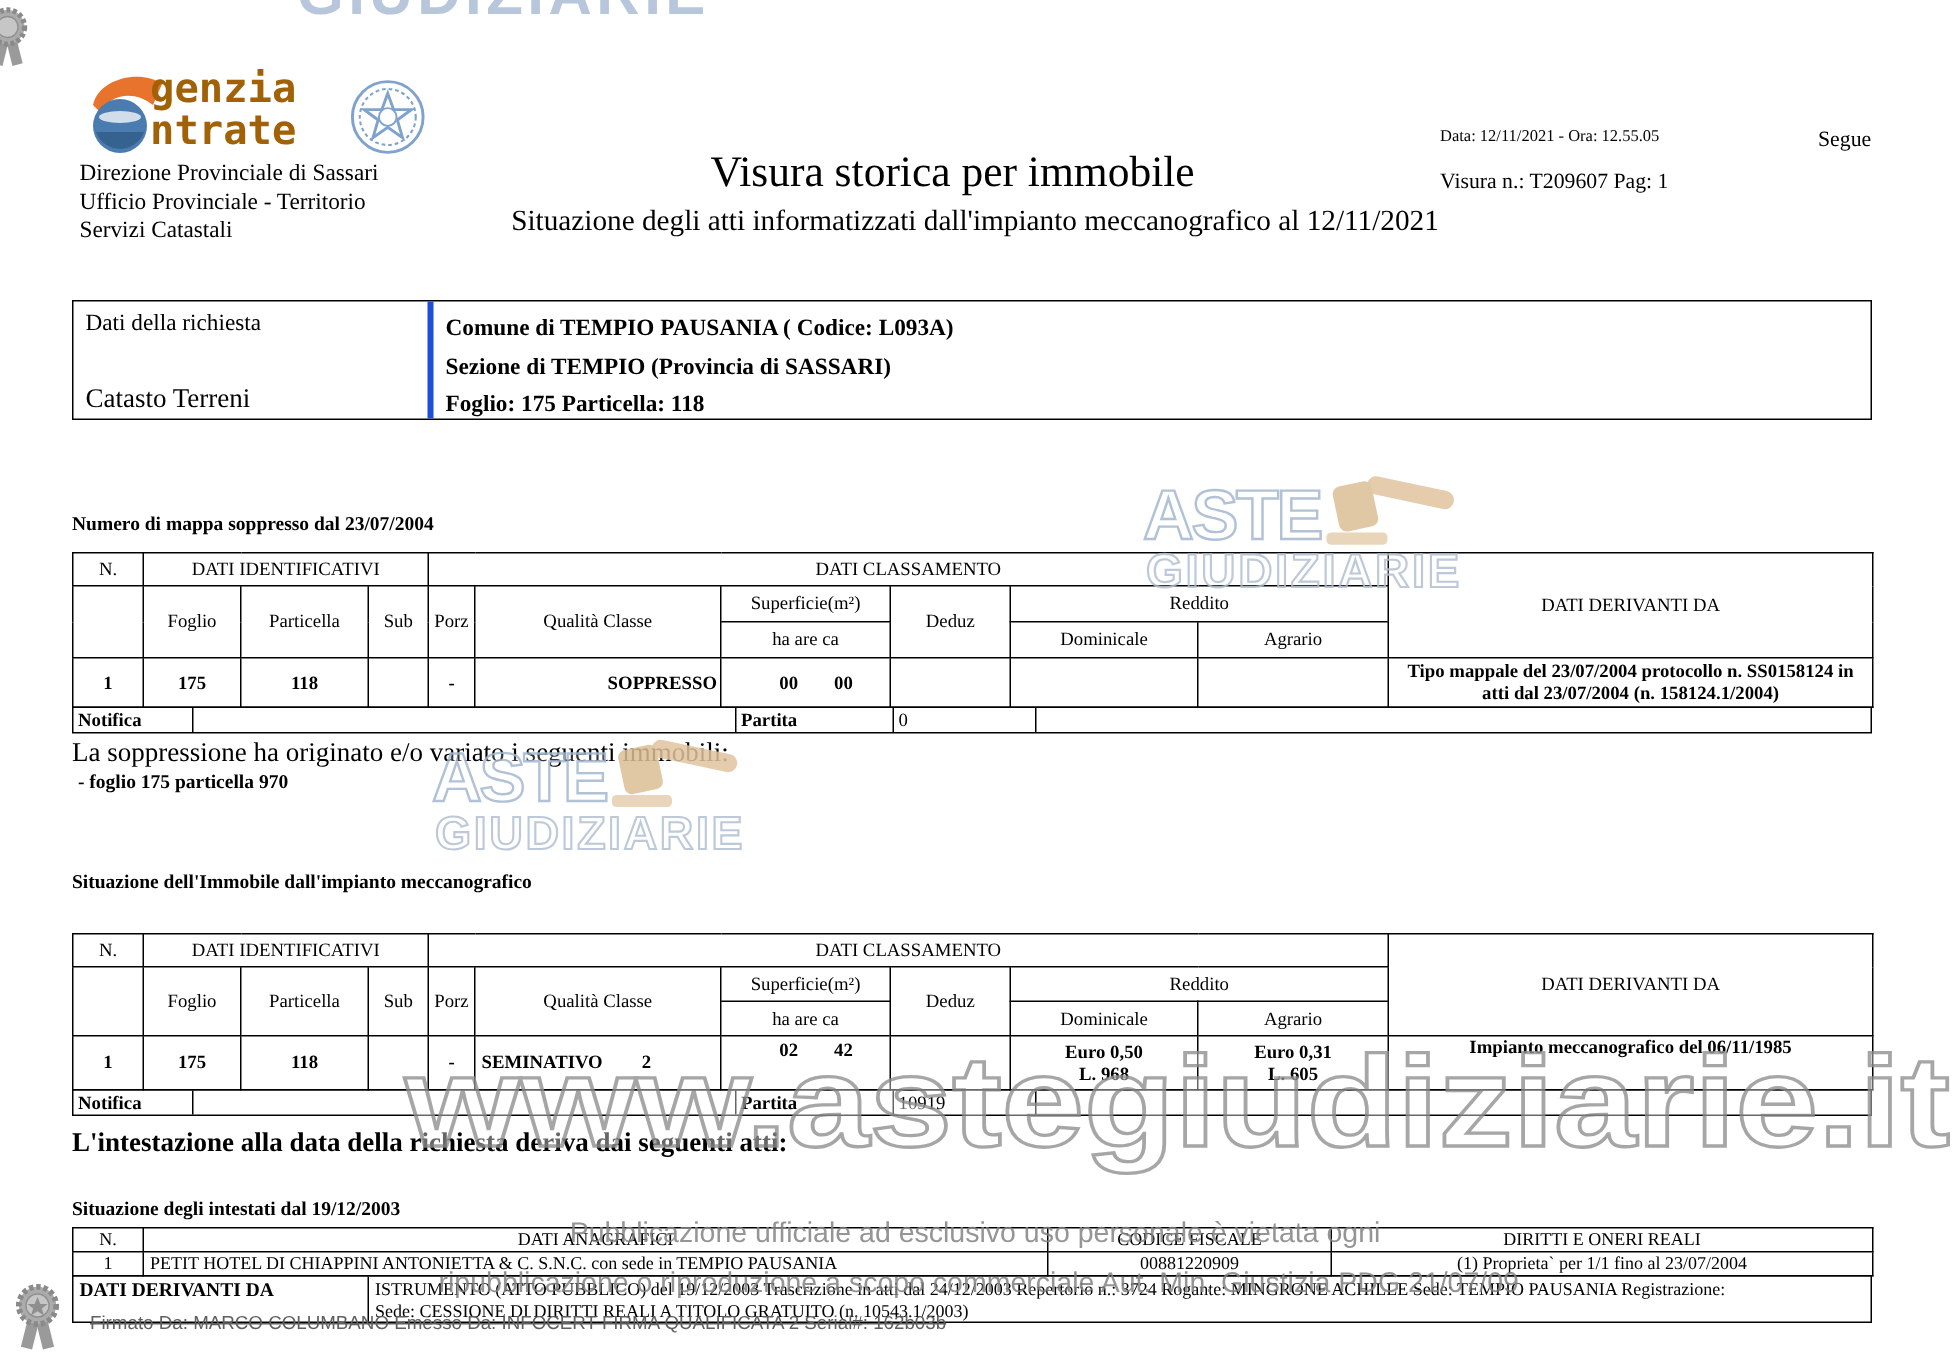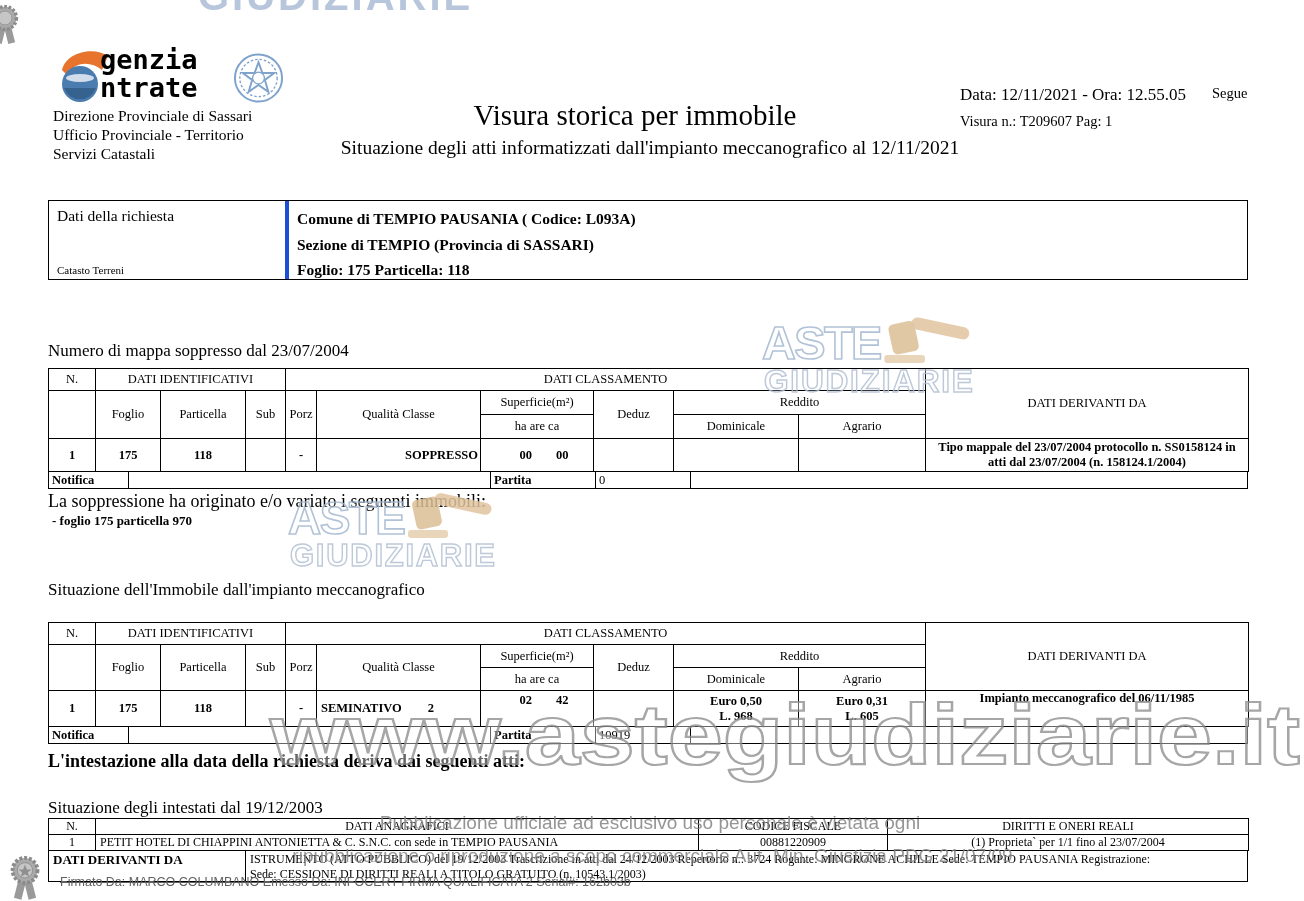--- a/index.html
+++ b/index.html
@@ -9,32 +9,32 @@
     overflow:hidden; font-family:"Liberation Serif", serif; color:#000;
   }
   .abs { position:absolute; }
 
   
   .wm-top { left:198px; top:-26px; font-family:"Liberation Sans",sans-serif;
     font-weight:bold; font-size:40px; letter-spacing:3px; color:rgba(171,188,213,.85); }
   .office { left:53px; top:106px; font-size:15.5px; line-height:19px; }
   .doc-title { left:430px; top:99px; width:410px; text-align:center; font-size:29px; }
   .doc-subtitle { left:240px; top:137px; width:820px; text-align:center; font-size:19.5px; }
-  .hdr-date { left:960px; top:85px; font-size:17px; }
+  .hdr-date { left:960px; top:85px; font-size:11px; }
   .hdr-segue { left:1212px; top:85px; font-size:14.5px; }
   .hdr-visura { left:960px; top:113px; font-size:14.5px; }
 
   
   .req-box { left:48px; top:200px; width:1200px; height:80px; border:1px solid #000; display:flex; }
   .req-left { width:240px; border-right:4px solid #1d4ed8; position:relative; }
   .req-l1 { position:absolute; left:8px; top:6px; font-size:15.5px; }
-  .req-l2 { position:absolute; left:8px; bottom:3px; font-size:11px; }
+  .req-l2 { position:absolute; left:8px; bottom:3px; font-size:18px; }
   .req-right { flex:1; padding:5px 0 0 8px; font-weight:bold; font-size:15.5px; line-height:25.5px; }
 
-  .section-h { font-weight:normal; font-size:17px; }
+  .section-h { font-weight:bold; font-size:13px; }
 
   
   table.cad { border-collapse:collapse; table-layout:fixed; width:1200px; }
   table.cad td { border:1px solid #000; font-size:12.5px; text-align:center;
     vertical-align:middle; overflow:hidden; padding:0 2px; }
   table.cad td.b { font-weight:bold; }
   table.cad td.left { text-align:right; padding-left:4px; }
   .sup-vals { display:flex; justify-content:center; gap:24px; padding-left:14px; font-weight:bold; }
   .qual-flex { display:flex; justify-content:space-between; padding:0 44px 0 2px; font-weight:bold; }
   .redd { font-weight:bold; line-height:15px; }
@@ -81,21 +81,21 @@
     <circle cx="24" cy="16" r="13" fill="#ababab" stroke="#8a8a8a" stroke-width="4" stroke-dasharray="3 2"></circle>
     <circle cx="24" cy="16" r="8" fill="#c6c6c6" stroke="#909090"></circle>
   </svg>
 
   <svg class="abs" style="left:56px; top:44px;" width="60" height="60" viewBox="0 0 60 60">
     <path d="M6,26 C10,8 38,2 52,12 L46,26 C34,16 16,18 12,32 Z" fill="#e8732c"></path>
     <circle cx="24" cy="40" r="18" fill="#4a7cb0"></circle>
     <ellipse cx="24" cy="34" rx="14" ry="4" fill="#e9eef5" opacity="0.85"></ellipse>
     <path d="M8,44 a17,17 0 0 0 32,0 Z" fill="#36628f"></path>
   </svg>
-  <div class="abs" style="left:100px; top:46px; font-family:'DejaVu Sans Mono',monospace; font-weight:bold; font-size:27px; color:#000000; line-height:28px;">
+  <div class="abs" style="left:100px; top:46px; font-family:'DejaVu Sans Mono',monospace; font-weight:bold; font-size:27px; color:#a16207; line-height:28px;">
     <div>genzia</div>
     <div>ntrate</div>
   </div>
 
   <svg class="abs" style="left:231px; top:50px;" width="55" height="56" viewBox="0 0 56 56">
     <circle cx="28" cy="28" r="24" fill="none" stroke="#7fa3cc" stroke-width="2"></circle>
     <circle cx="28" cy="28" r="19" fill="none" stroke="#7fa3cc" stroke-width="1.4" stroke-dasharray="2.5 2"></circle>
     <path d="M28 12 L32 23 L44 23 L34.5 30 L38 42 L28 35 L18 42 L21.5 30 L12 23 L24 23 Z" fill="none" stroke="#7fa3cc" stroke-width="2"></path>
     <circle cx="28" cy="28" r="6" fill="none" stroke="#7fa3cc" stroke-width="1.3"></circle>
   </svg>

